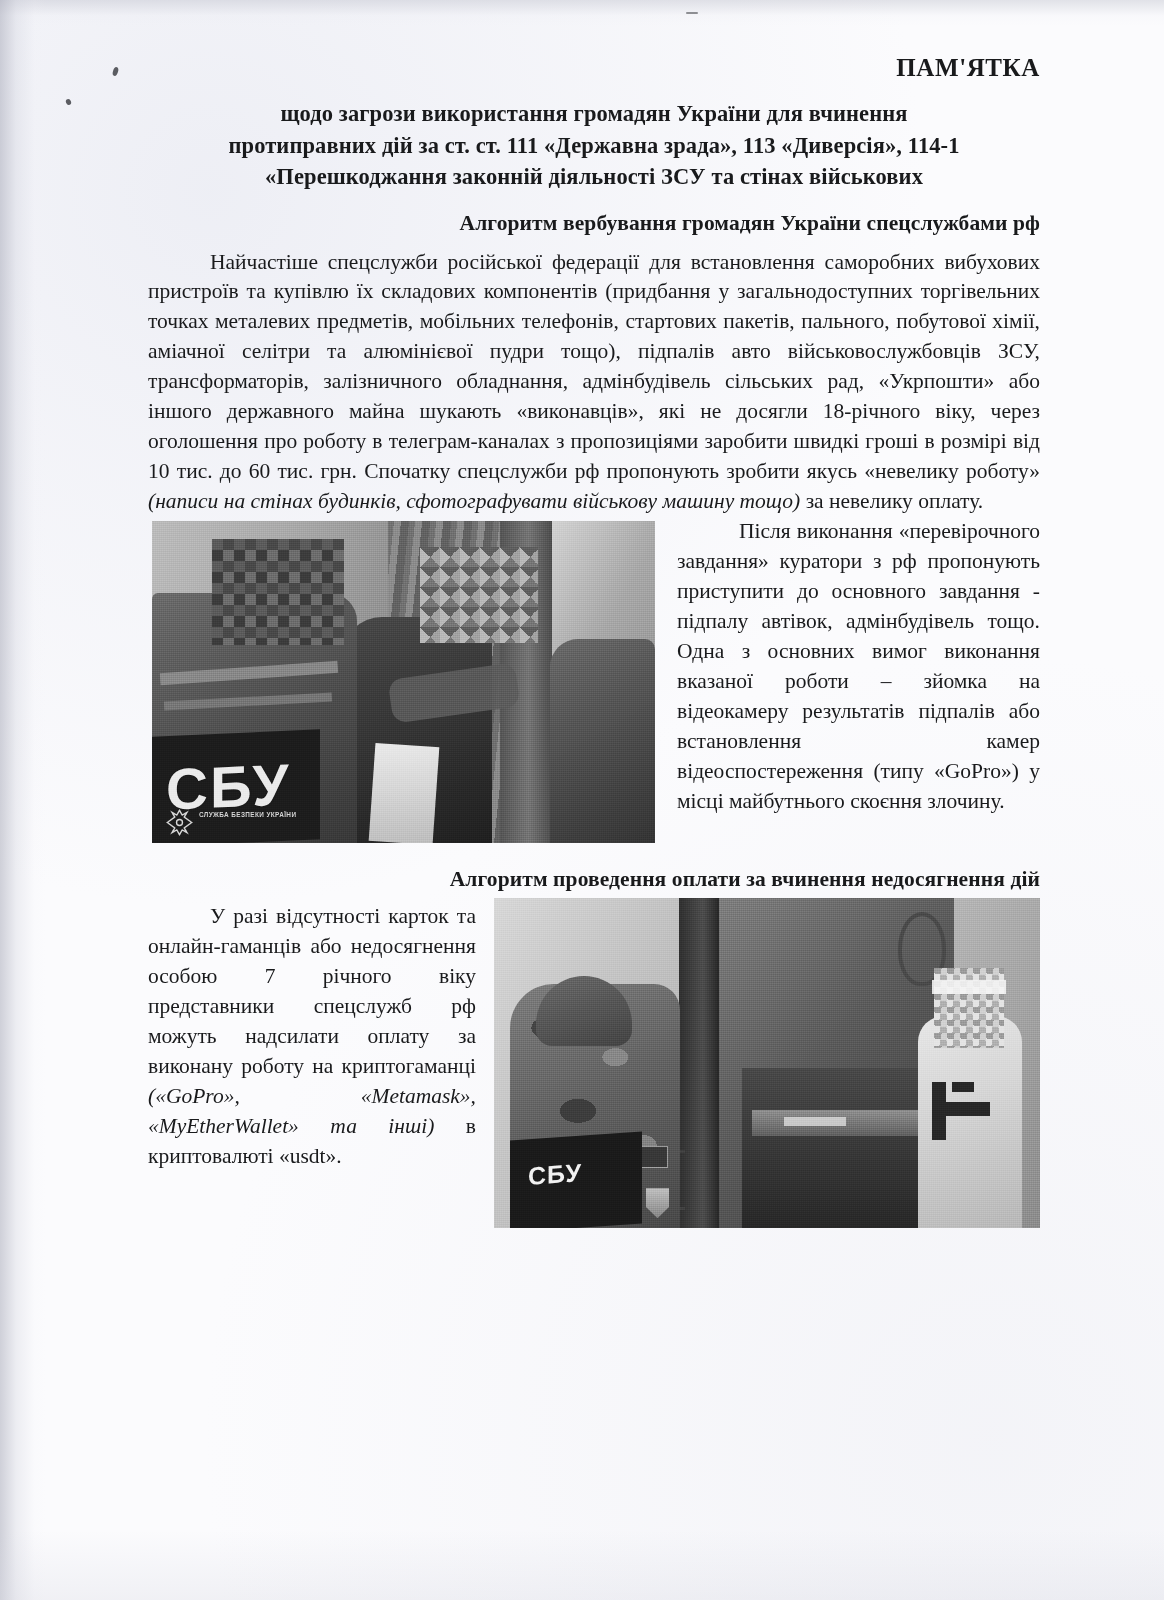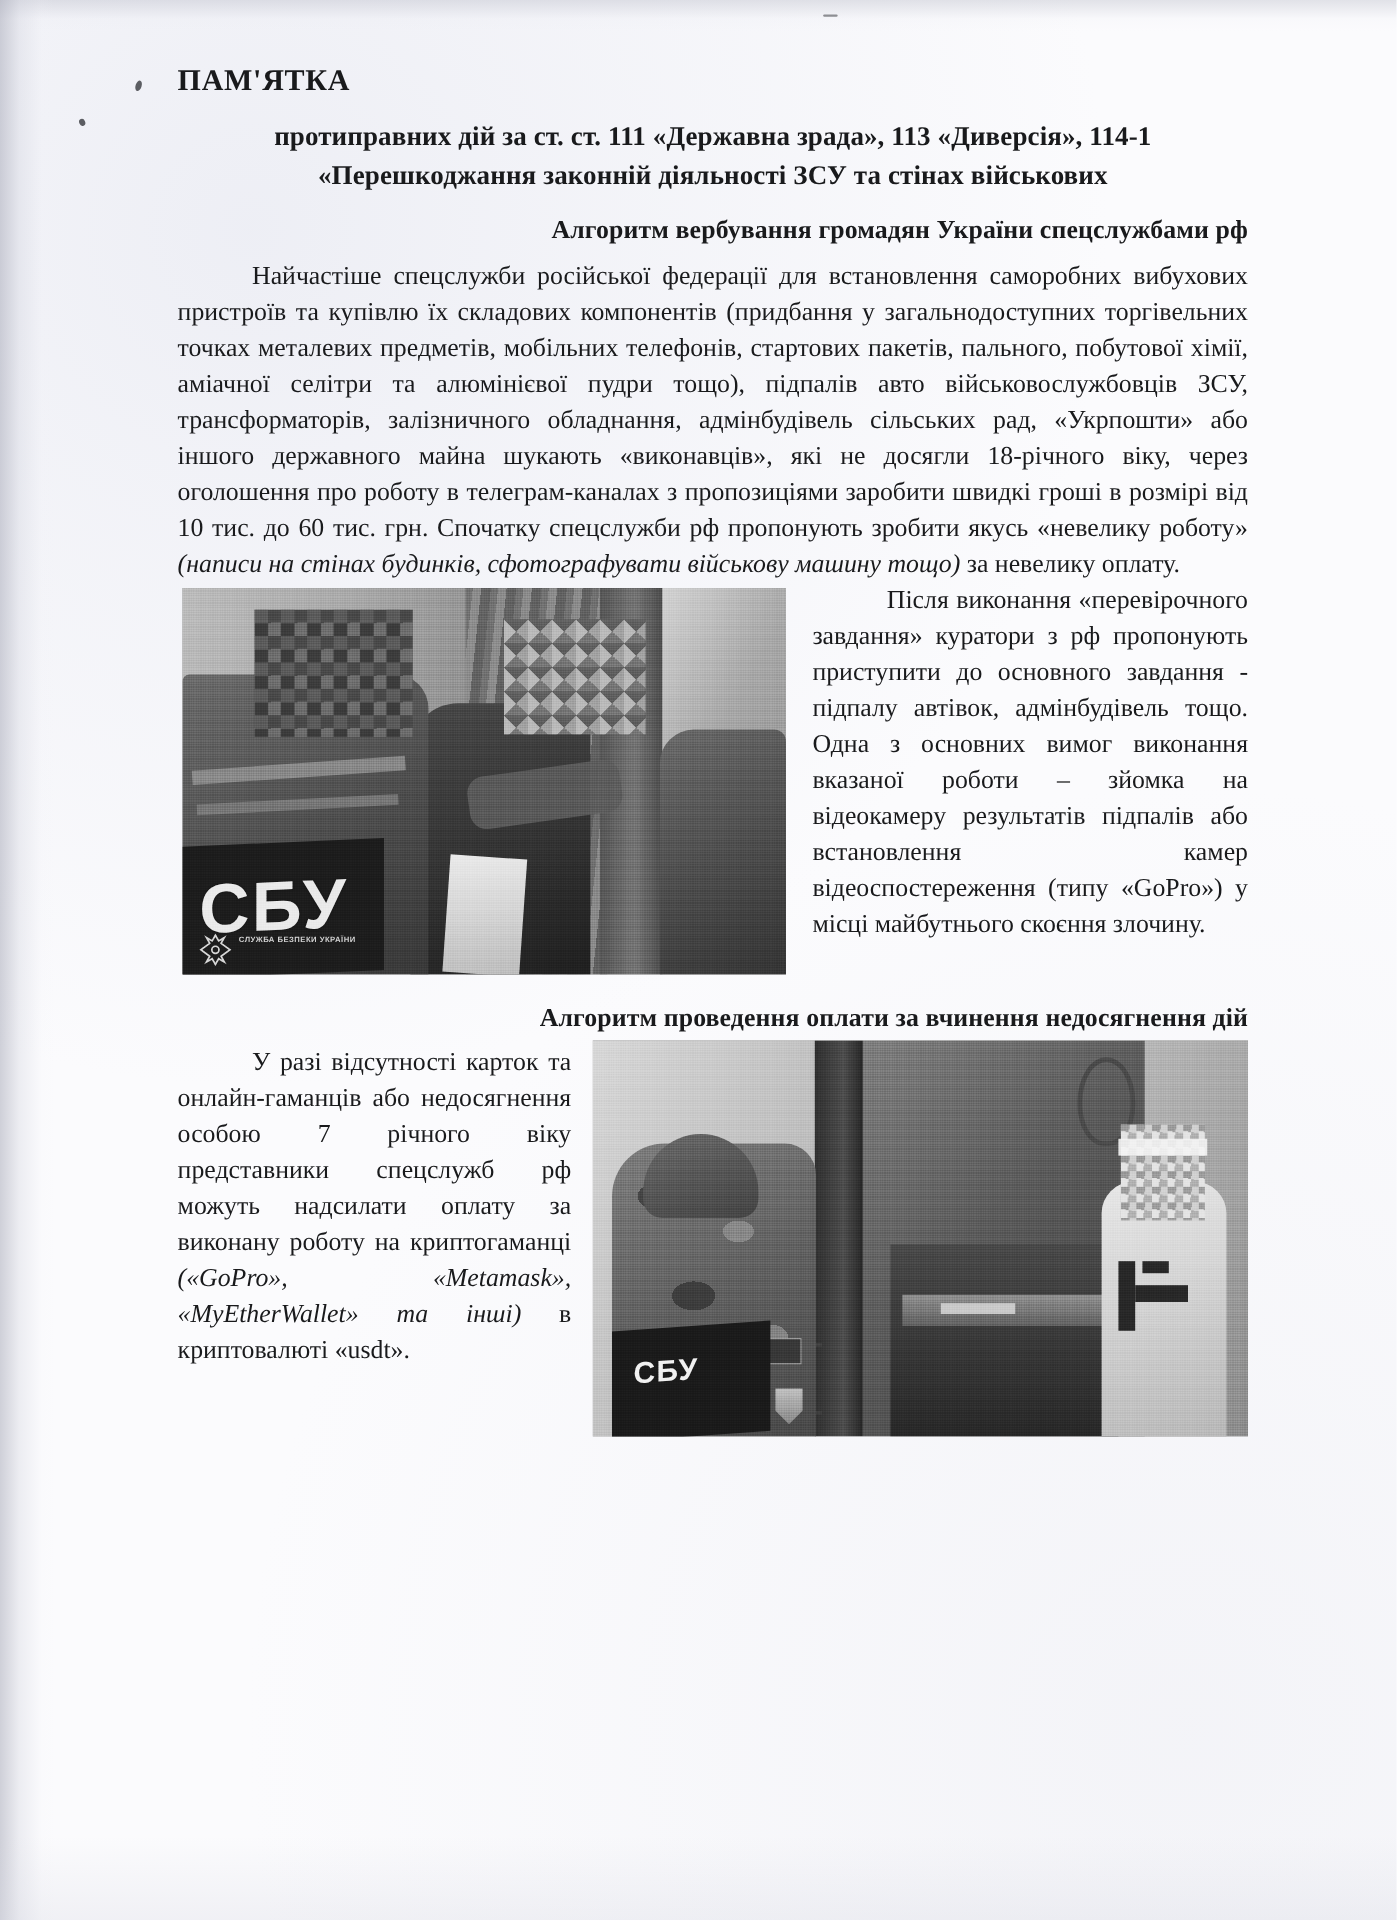--- a/index.html
+++ b/index.html
@@ -74,21 +74,21 @@
   .doc {
     position: absolute;
     left: 148px;
     top: 0;
     width: 892px;
   }
 
   h1.title {
     font-size: 25px;
     font-weight: bold;
-    text-align: left;
+    text-align: right;
     margin: 0;
     padding-top: 54px;
     letter-spacing: .6px;
   }
 
   .subtitle {
     font-size: 22.5px;
     font-weight: bold;
     text-align: center;
     line-height: 1.40;
@@ -380,20 +380,21 @@
   <div class="scan-shadow-bottom"></div>
   <div class="speck s1"></div>
   <div class="speck s2"></div>
   <div class="speck s3"></div>
 
   <div class="doc">
 
     <h1 class="title">ПАМ'ЯТКА</h1>
 
     <div class="subtitle">
+      <div>щодо загрози використання громадян України для вчинення</div>
       <div>протиправних дій за ст. ст. 111 «Державна зрада», 113 «Диверсія», 114-1</div>
       <div>«Перешкоджання законній діяльності ЗСУ та стінах військових</div>
     </div>
 
     <h2 class="section-head first">Алгоритм вербування громадян України спецслужбами рф</h2>
 
     <p class="body indent" style="padding-top:12px;">
       <span>Найчастіше спецслужби російської федерації для встановлення саморобних вибухових пристроїв та купівлю їх складових компонентів (придбання у загальнодоступних торгівельних точках металевих предметів, мобільних телефонів, стартових пакетів, пального, побутової хімії, аміачної селітри та алюмінієвої пудри тощо), підпалів авто військовослужбовців ЗСУ, трансформаторів, залізничного обладнання, адмінбудівель сільських рад, «Укрпошти» або іншого державного майна шукають «виконавців», які не досягли 18-річного віку, через оголошення про роботу в телеграм-каналах з пропозиціями заробити швидкі гроші в розмірі від 10 тис. до 60 тис. грн. Спочатку спецслужби рф пропонують зробити якусь «невелику роботу» </span><span class="it">(написи на стінах будинків, сфотографувати військову машину тощо)</span><span> за невелику оплату.</span>
     </p>
 

